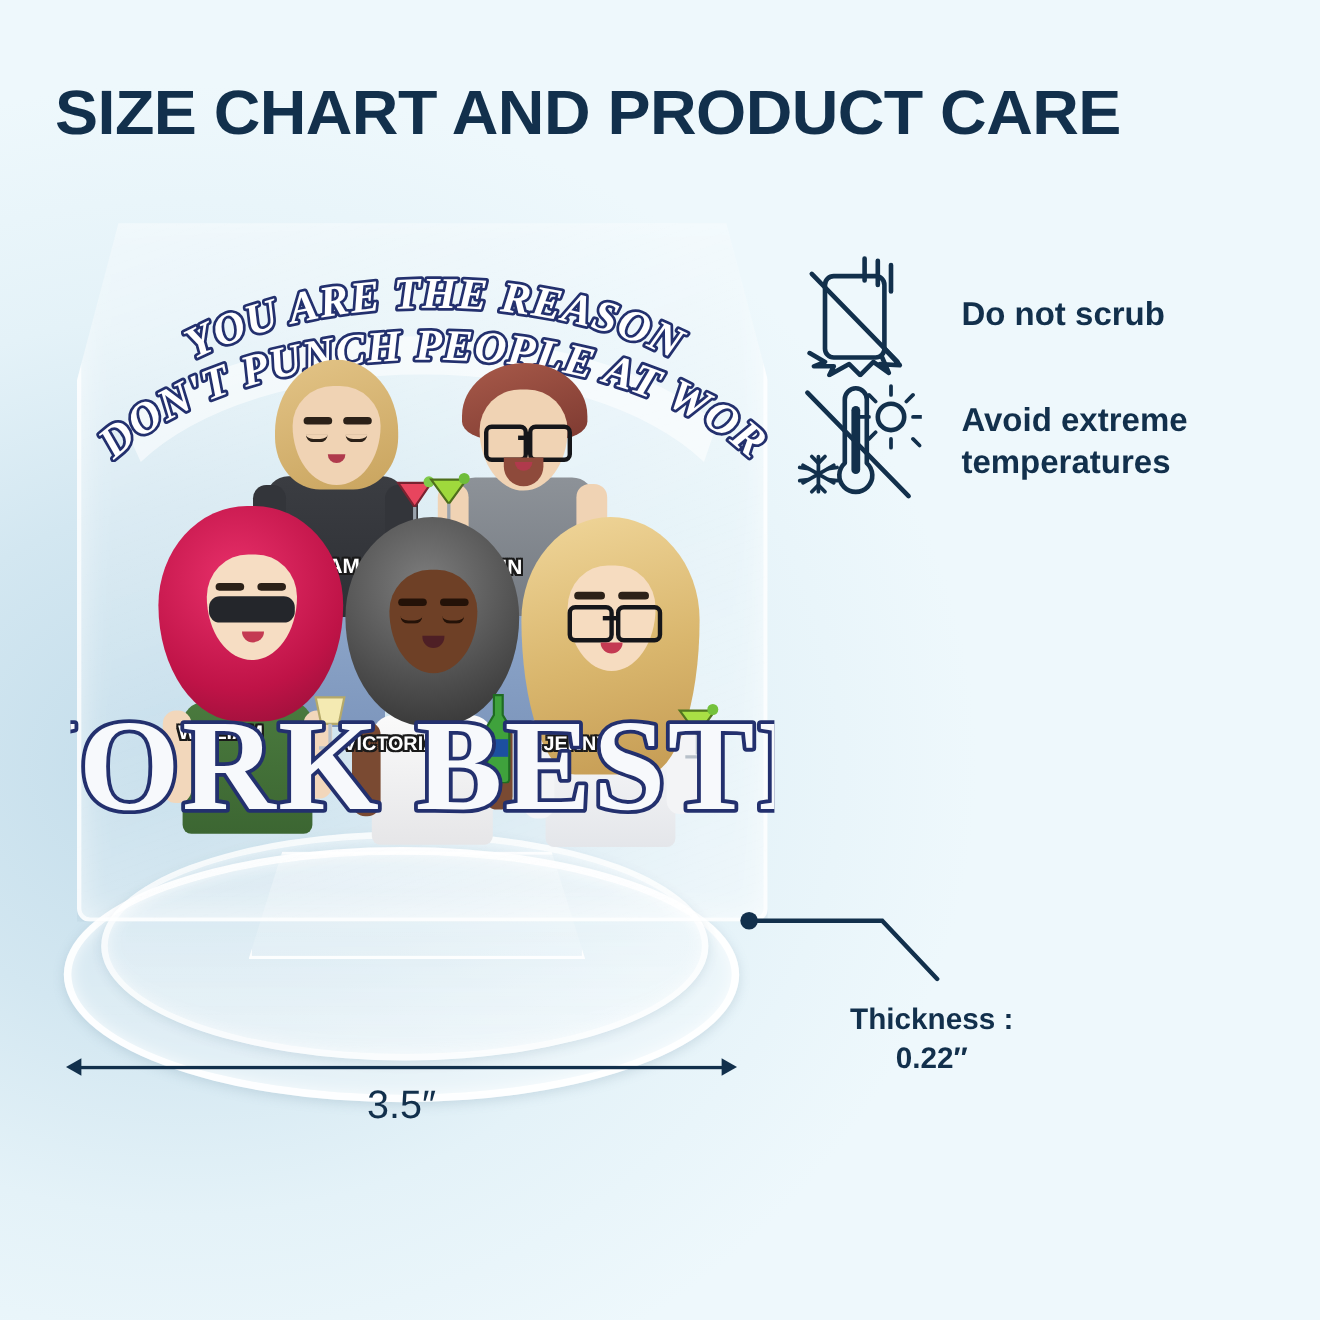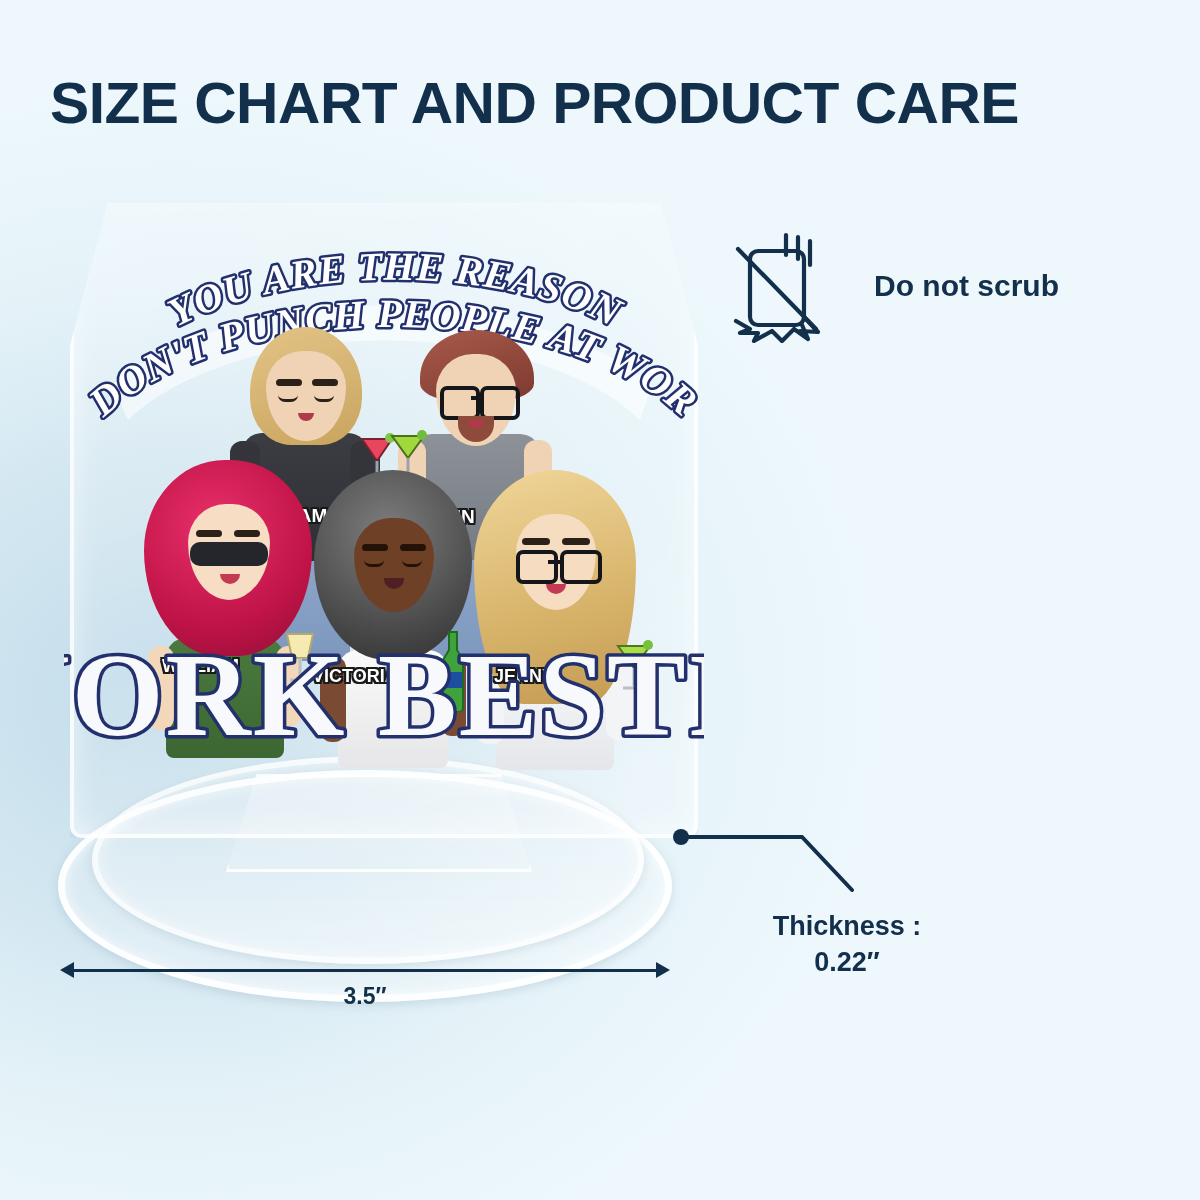--- a/index.html
+++ b/index.html
@@ -109,21 +109,21 @@
   }
 
   
   #dim-width{position:absolute;left:60px;top:955px;width:610px;height:75px;}
   #dim-width .line{position:absolute;left:8px;top:14px;width:594px;height:3px;background:#12304c;}
   #dim-width .ah{position:absolute;top:7px;width:0;height:0;border-top:8px solid transparent;border-bottom:8px solid transparent;}
   #dim-width .ah.l{left:0;border-right:14px solid #12304c;}
   #dim-width .ah.r{right:0;border-left:14px solid #12304c;}
   #dim-width .lbl{
     position:absolute;top:28px;left:0;width:610px;text-align:center;
-    font-size:23px;font-weight:bold;color:#12304c;
+    font-size:36px;font-weight:normal;color:#12304c;
   }
 
   
   #dim-thick{position:absolute;left:672px;top:820px;width:350px;height:170px;}
   #dim-thick .lbl{
     position:absolute;top:88px;left:0;width:350px;text-align:center;
     font-size:27px;line-height:36px;font-weight:bold;color:#12304c;
   }
 
   
@@ -302,16 +302,35 @@
             <path d="M62,6 L62,26 M74,8 L74,30 M86,12 L86,36"></path>
             <path d="M12,92 L26,100 L16,104 L34,104 L30,112 L48,102 L58,112 L70,100 L84,110 L78,96"></path>
           </g>
           <line x1="14" y1="20" x2="92" y2="100" class="ico"></line>
           <path d="M80,88 L94,103 L76,102" class="ico" fill="#12304c"></path>
         </svg>
       </div>
       <div class="care-label">Do not scrub</div>
     </div>
 
+    <div class="care-row">
+      <div class="care-icon">
+        <svg width="116" height="110" viewBox="0 0 116 110">
+          <g class="ico">
+            <path d="M46,16 a10,10 0 0 1 20,0 v58 a15,15 0 1 1 -20,0 z"></path>
+            <path d="M56,26 v54" stroke-width="8"></path>
+            <circle cx="88" cy="32" r="12"></circle>
+            <path d="M88,12 v-8 M88,60 v-8 M68,32 h-8 M116,32 h-8 M74,18 l-6,-6 M108,52 l6,6 M102,18 l6,-6 M74,46 l-6,6" stroke-width="3.4"></path>
+            <g stroke-width="3.4">
+              <path d="M22,68 v32 M8,76 l28,16 M36,76 l-28,16"></path>
+              <path d="M22,74 l-6,-6 M22,74 l6,-6 M22,94 l-6,6 M22,94 l6,6"></path>
+              <path d="M13,79 l-8,-1 M31,89 l8,1 M31,79 l8,-1 M13,89 l-8,1"></path>
+            </g>
+          </g>
+          <line x1="12" y1="10" x2="104" y2="104" class="ico"></line>
+        </svg>
+      </div>
+      <div class="care-label">Avoid extreme temperatures</div>
+    </div>
 
   </div>
 
 </div>
 
 </body></html>

